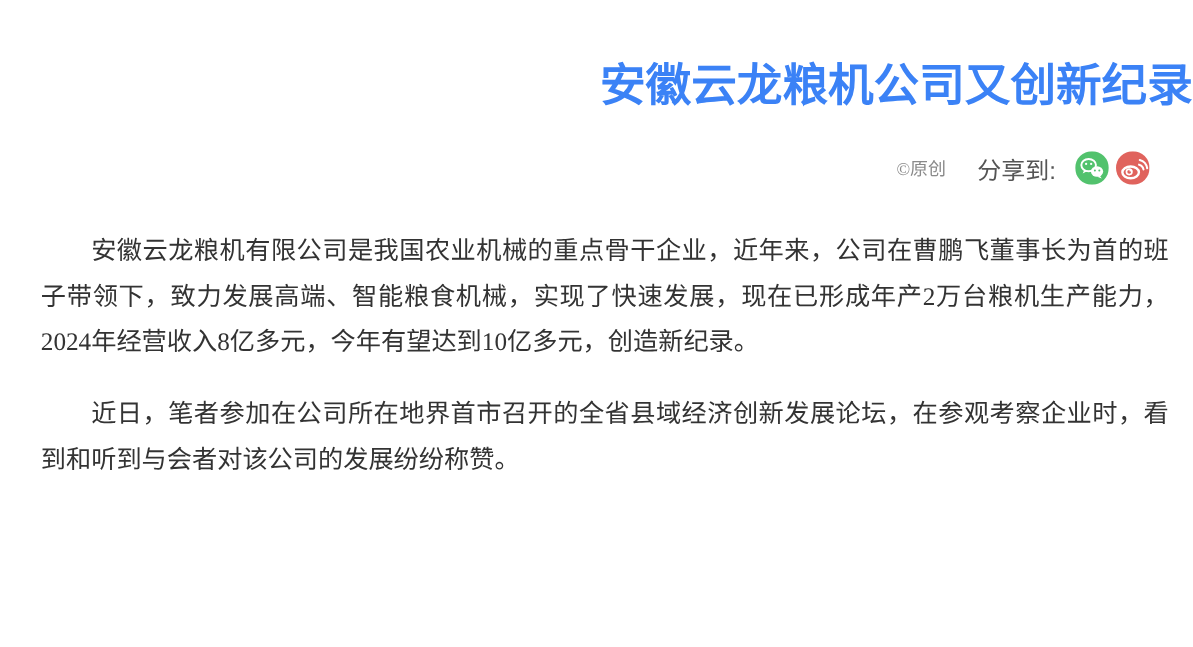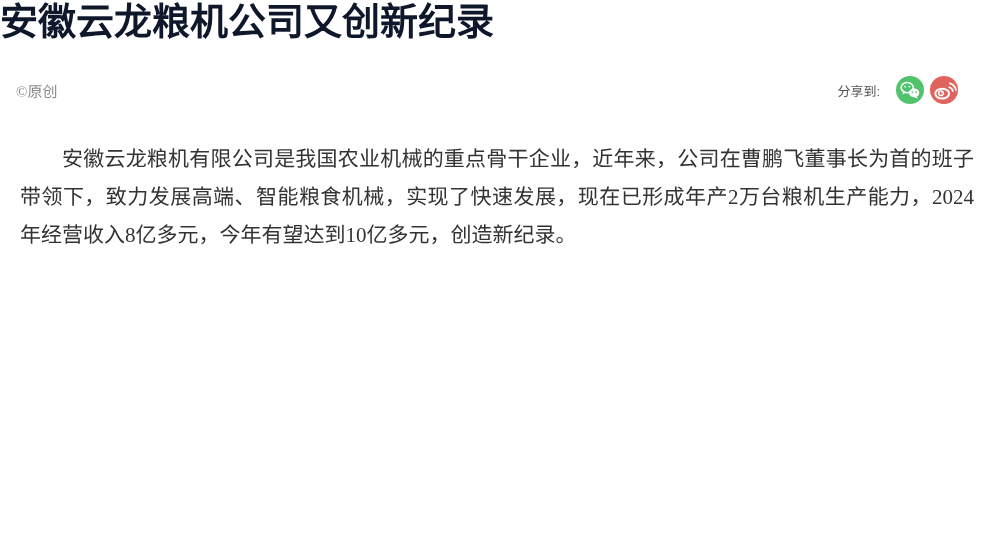--- a/index.html
+++ b/index.html
@@ -13,51 +13,52 @@
     overflow: hidden;
     font-family: "Liberation Serif", "DejaVu Serif", serif;
   }
   .page {
     width: 994px;
     height: 539px;
     position: relative;
   }
   h1.article-title {
     margin: 0;
-    text-align: left;
+    padding-top: 50px;
+    text-align: right;
     font-family: "Liberation Sans", "DejaVu Sans", sans-serif;
     font-weight: bold;
     font-size: 38px;
     line-height: 44px;
-    color: #0f172a;
+    color: #3b82f6;
   }
   .meta-row {
     display: flex;
-    justify-content: space-between;
+    justify-content: flex-end;
     align-items: center;
-    margin: 32px 36px 0 16px;
+    margin: 32px 36px 0 44px;
     height: 28px;
   }
   .meta-left {
     display: flex;
     align-items: center;
     font-size: 15px;
     color: #8a8a8a;
     font-family: "Liberation Serif", "DejaVu Serif", serif;
   }
   .meta-left .copyright {
     margin-right: 26px;
   }
   .meta-right {
     display: flex;
     align-items: center;
   }
   .share-label {
     font-family: "Liberation Sans", "DejaVu Sans", sans-serif;
-    font-size: 13px;
+    font-size: 20px;
     color: #555555;
     margin-right: 10px;
   }
   .share-btn {
     width: 28px;
     height: 28px;
     border-radius: 50%;
     display: block;
     margin-left: 6px;
     cursor: pointer;
@@ -68,21 +69,21 @@
   }
   .content {
     margin: 36px 20px 0 20px;
     font-size: 21px;
     line-height: 38px;
     color: #333333;
     text-align: justify;
     font-family: "Liberation Serif", "DejaVu Serif", serif;
   }
   .content p {
-    margin: 0 0 22px 0;
+    margin: 0 0 22px 14px;
     text-indent: 2em;
   }
 </style>
 </head>
 <body>
 
 <div class="page">
 
   <h1 class="article-title">安徽云龙粮机公司又创新纪录</h1>
 
@@ -120,15 +121,16 @@
             <path d="M19.2 11.2 a5 5 0 0 1 3.7 4" fill="none" stroke="#ffffff" stroke-width="1.7" stroke-linecap="round"></path>
             <path d="M19.8 7.4 a8.6 8.6 0 0 1 6.2 6.8" fill="none" stroke="#ffffff" stroke-width="1.7" stroke-linecap="round"></path>
           </svg>
         </span>
       </a>
     </div>
   </div>
 
   <div class="content">
     <p>安徽云龙粮机有限公司是我国农业机械的重点骨干企业，近年来，公司在曹鹏飞董事长为首的班子带领下，致力发展高端、智能粮食机械，实现了快速发展，现在已形成年产2万台粮机生产能力，2024年经营收入8亿多元，今年有望达到10亿多元，创造新纪录。</p>
+    <p>近日，笔者参加在公司所在地界首市召开的全省县域经济创新发展论坛，在参观考察企业时，看到和听到与会者对该公司的发展纷纷称赞。</p>
   </div>
 
 </div>
 
 </body></html>

